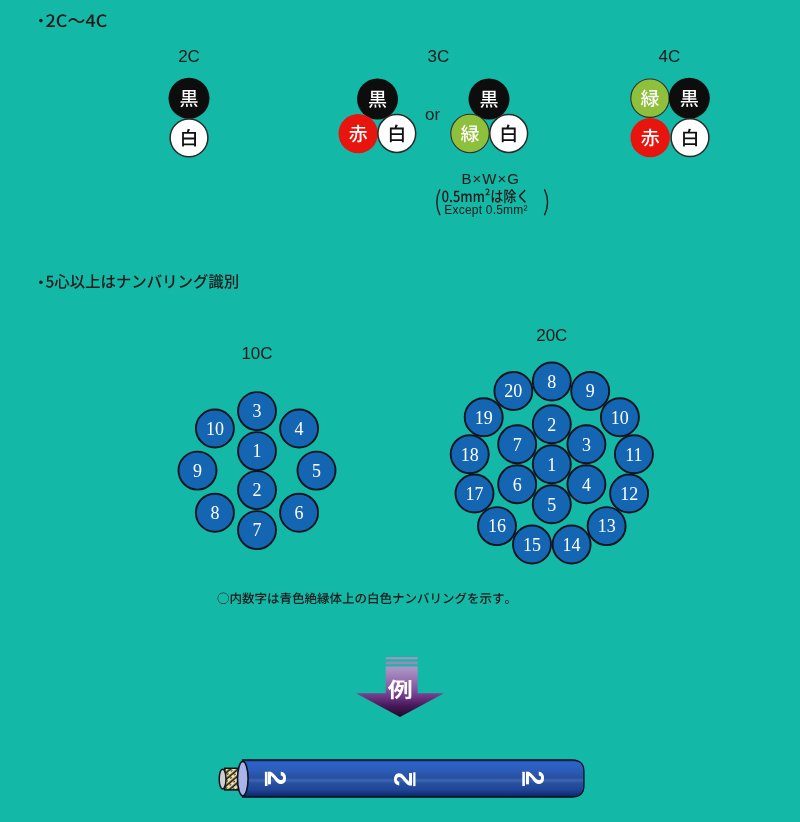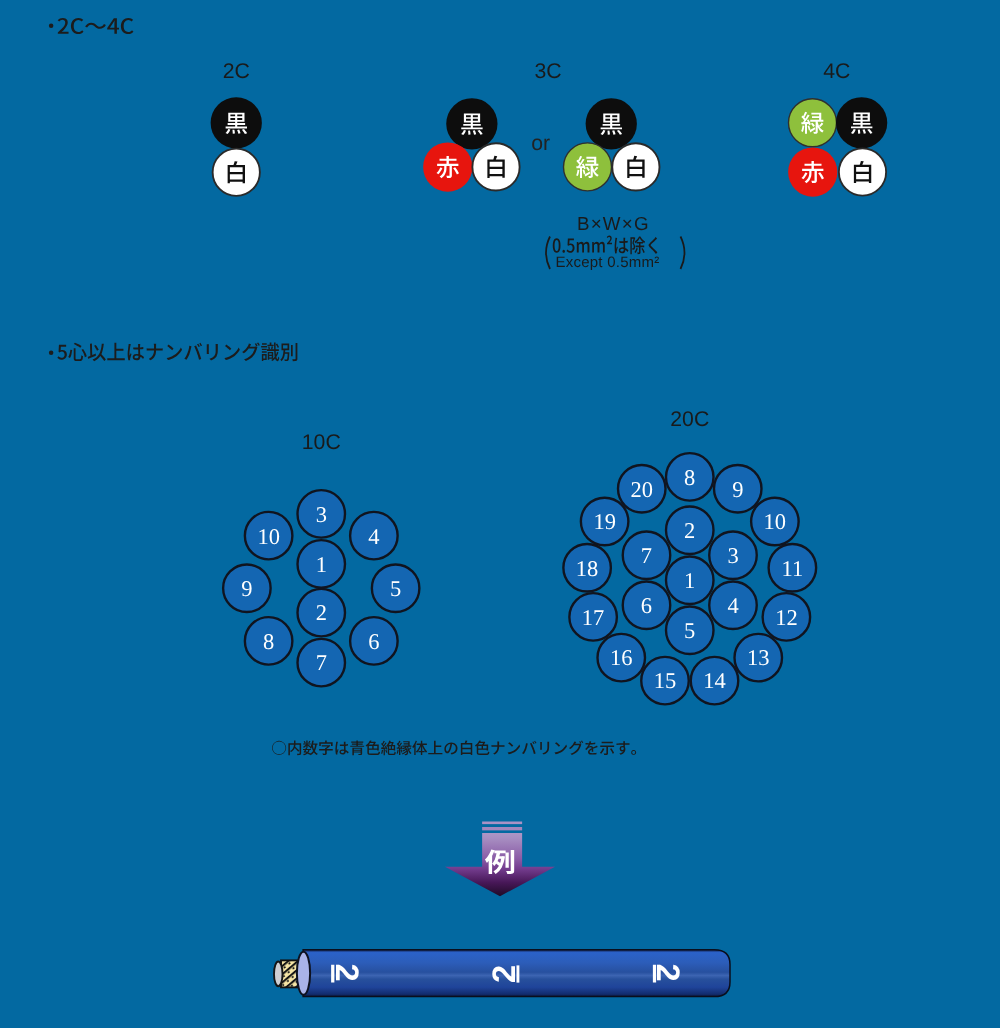--- a/index.html
+++ b/index.html
@@ -1,14 +1,14 @@
 <!DOCTYPE html>
 <html><head><meta charset="utf-8"><style>
 html,body{margin:0;padding:0;background:#ffffff;}
-#page{position:relative;width:800px;height:822px;background:#0369a1;overflow:hidden;}
+#page{position:relative;width:800px;height:822px;background:#14b8a6;overflow:hidden;}
 svg{display:block;}
 text{font-family:"Liberation Sans",sans-serif;}
 </style></head><body>
 <div id="page">
     <svg width="800" height="822" viewBox="0 0 800 822">
       <defs>
 <linearGradient id="arrowG" x1="0" y1="657" x2="0" y2="717" gradientUnits="userSpaceOnUse">
 <stop offset="0" stop-color="#b9a6cf"></stop>
           <stop offset="0.22" stop-color="#a88fc2"></stop>
 <stop offset="0.5" stop-color="#8a5ca6"></stop>

